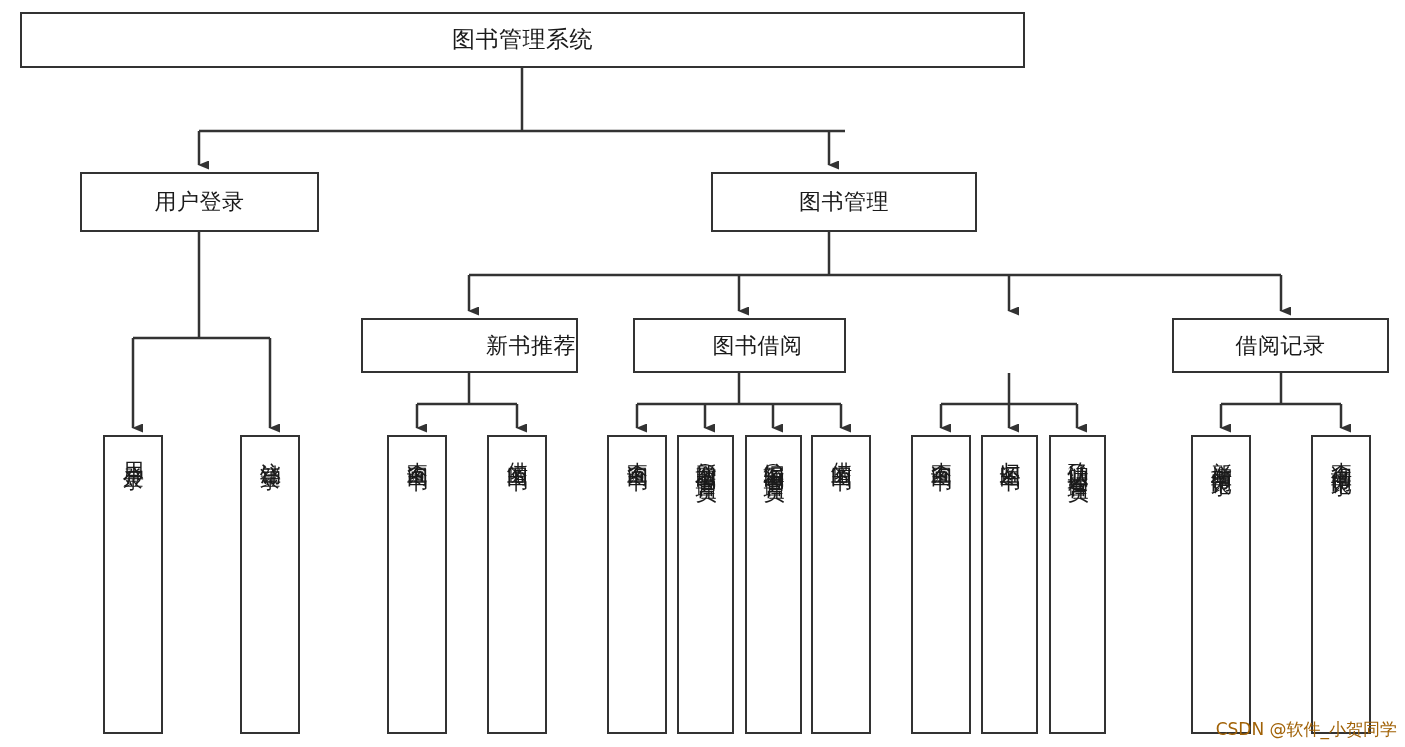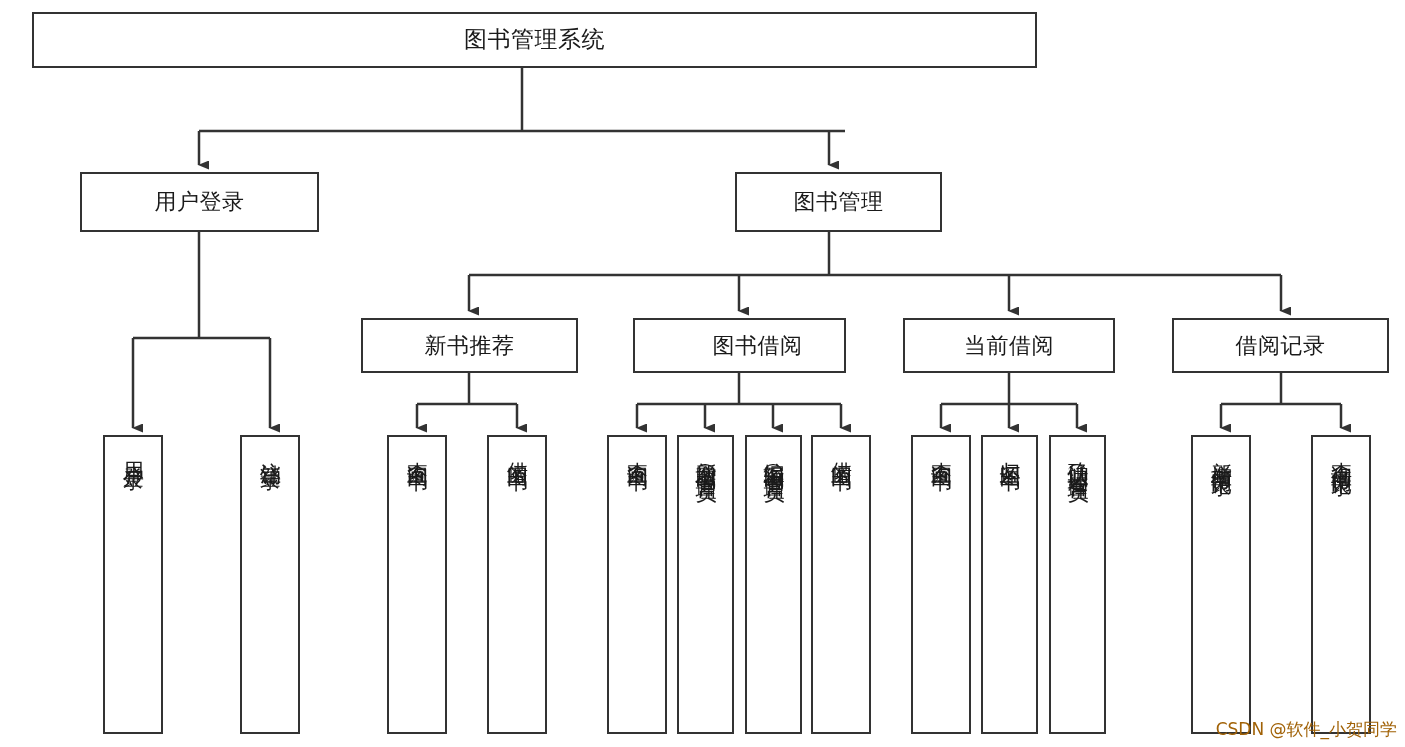--- a/index.html
+++ b/index.html
@@ -121,40 +121,37 @@
       <path d="M1009,404 L1009,428" marker-end="url(#arrow)"></path>
       <path d="M1077,404 L1077,428" marker-end="url(#arrow)"></path>
 
       <path d="M1281,373 L1281,404"></path>
       <path d="M1221,404 L1341,404"></path>
       <path d="M1221,404 L1221,428" marker-end="url(#arrow)"></path>
       <path d="M1341,404 L1341,428" marker-end="url(#arrow)"></path>
     </g>
   </svg>
 
-  <div class="node h root" style="left:20px; top:12px; width:1005px; height:56px;margin-left:12px;">
+  <div class="node h root" style="left:20px; top:12px; width:1005px; height:56px;">
     <span class="lbl">图书管理系统</span>
   </div>
 
   <div class="node h" style="left:80px; top:172px; width:239px; height:60px;">
     <span class="lbl">用户登录</span>
   </div>
-  <div class="node h" style="left:711px; top:172px; width:207px; height:60px;margin-left:24px;">
+  <div class="node h" style="left:711px; top:172px; width:266px; height:60px;">
     <span class="lbl">图书管理</span>
   </div>
 
-  <div class="node h" style="left:361px; top:318px; width:217px; height:55px;">
+  <div class="node h" style="left:361px; top:318px; width:217px; height:55px;justify-content:flex-end;">
     <span class="lbl">新书推荐</span>
   </div>
   <div class="node h" style="left:633px; top:318px; width:213px; height:55px;padding-left:36px;">
     <span class="lbl">图书借阅</span>
   </div>
-  <div class="node h" style="left:903px; top:318px; width:212px; height:55px;">
-    <span class="lbl">当前借阅</span>
-  </div>
   <div class="node h" style="left:1172px; top:318px; width:217px; height:55px;">
     <span class="lbl">借阅记录</span>
   </div>
 
   <div class="node v" style="left:103px; top:435px; width:60px; height:299px;">
     <span class="lbl">用户登录</span>
   </div>
   <div class="node v" style="left:240px; top:435px; width:60px; height:299px;">
     <span class="lbl">注销登录</span>
   </div>

